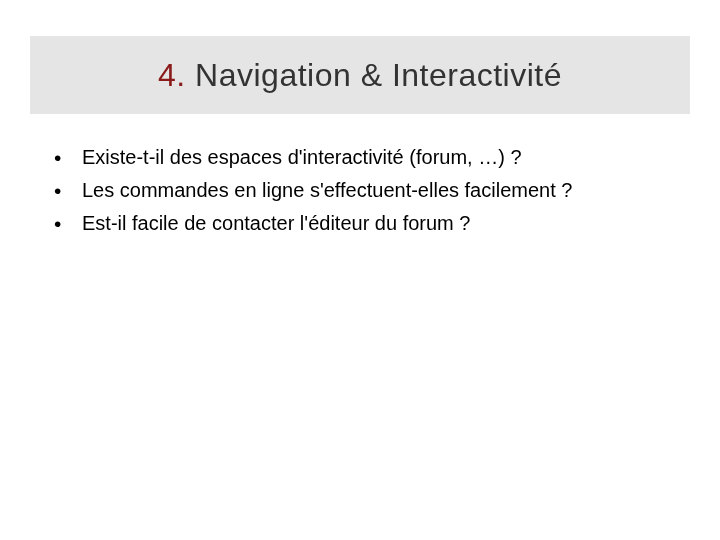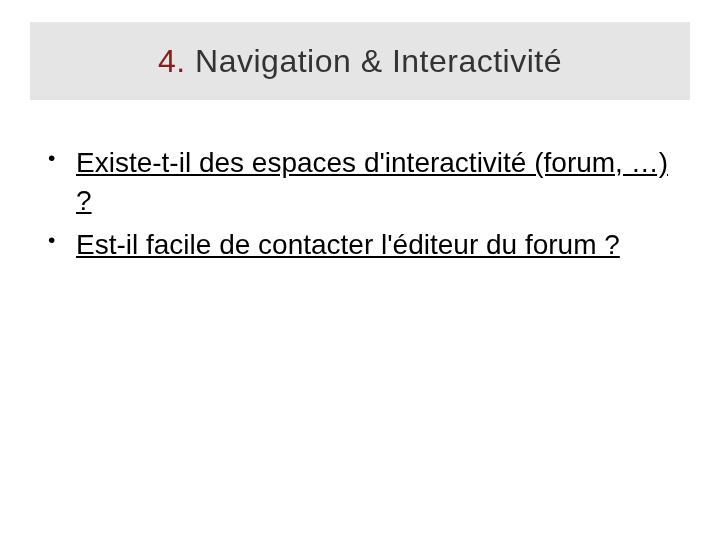--- a/index.html
+++ b/index.html
@@ -14,48 +14,47 @@
   .slide {
     width: 720px;
     height: 540px;
     position: relative;
     box-sizing: border-box;
   }
   .title-band {
     position: absolute;
     left: 30px;
     right: 30px;
-    top: 22px;
+    top: 36px;
     height: 78px;
     background: #e5e5e5;
     display: flex;
     align-items: center;
     justify-content: center;
   }
   .title-band h1 {
     margin: 0;
     font-weight: normal;
     font-size: 32px;
     letter-spacing: 0.5px;
   }
   .title-num {
     color: #8b1a1a;
   }
   .title-rest {
     color: #333333;
   }
   .body {
     position: absolute;
-    left: 48px;
+    left: 54px;
     right: 40px;
     top: 144px;
-    font-size: 28px;
+    font-size: 20px;
     line-height: 1.35;
     color: #000000;
-    text-decoration: underline;
   }
   ul.bullets {
     list-style: none;
     margin: 0;
     padding: 0;
   }
   ul.bullets li {
     position: relative;
     padding-left: 28px;
     margin: 0 0 6px 0;
@@ -77,17 +76,18 @@
 
   <div class="title-band">
     <h1>
       <span class="title-num">4.</span><span class="title-rest"> Navigation &amp; Interactivité</span>
     </h1>
   </div>
 
   <div class="body">
     <ul class="bullets">
       <li><span>Existe-t-il des espaces d'interactivité (forum, …) ?</span></li>
+      <li><span>Les commandes en ligne s'effectuent-elles facilement ?</span></li>
       <li><span>Est-il facile de contacter l'éditeur du forum ?</span></li>
     </ul>
   </div>
 
 </div>
 
 </body></html>

